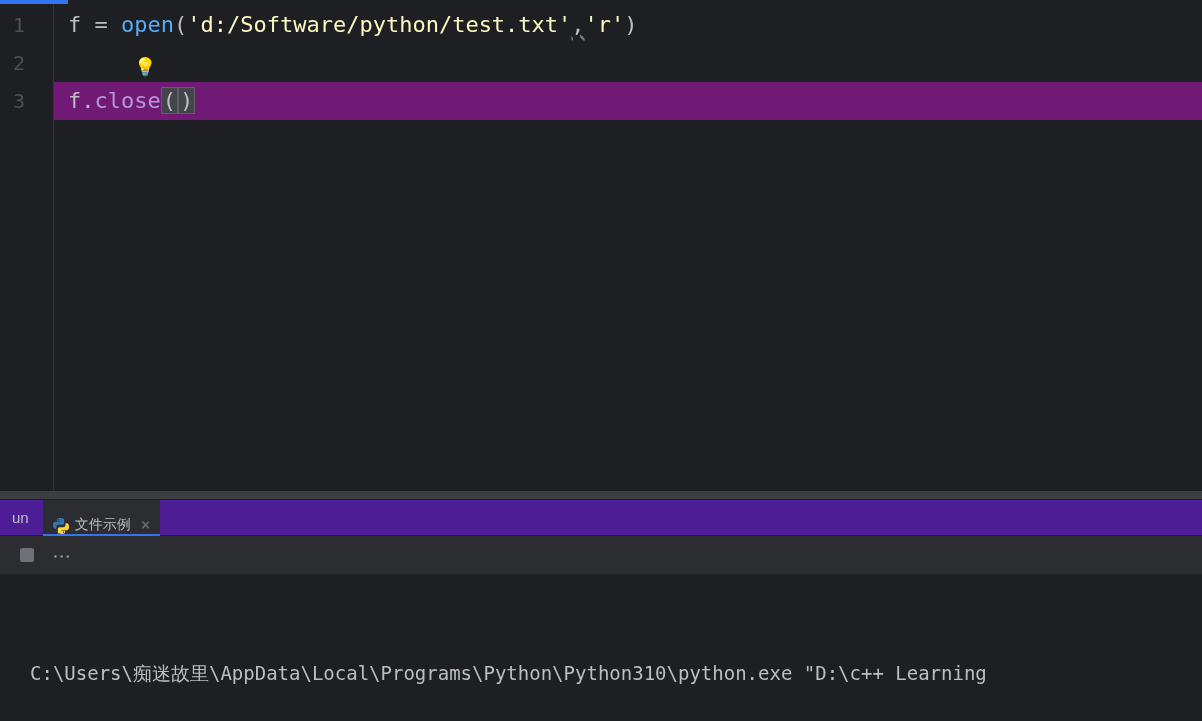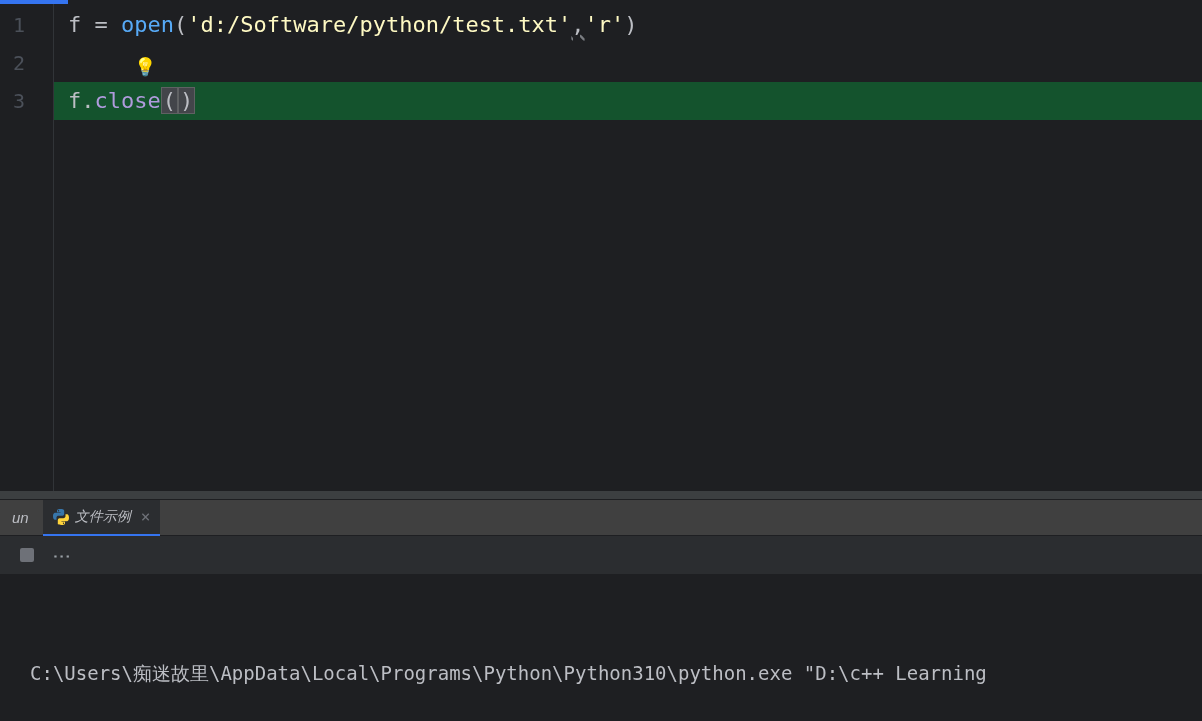--- a/index.html
+++ b/index.html
@@ -52,21 +52,21 @@
       line-height: 38px;
       position: relative;
     }
     .code-line {
       height: 38px;
       padding-left: 14px;
       white-space: pre;
       position: relative;
     }
     .code-line.highlighted {
-      background: #14532d;
+      background: #701a75;
     }
     .tok-var { color: #bcbec4; }
     .tok-op { color: #bcbec4; }
     .tok-builtin { color: #57aaf7; }
     .tok-paren { color: #bcbec4; }
     .tok-string { color: #fef9c3; }
     .tok-method { color: #b09bdd; }
     .bulb {
       position: absolute;
       left: 80px;
@@ -84,34 +84,33 @@
       border-top: 1px solid #1e1f22;
     }
     .panel-gap {
       height: 8px;
       background: #3c3f41;
     }
     .panel-header {
       display: flex;
       align-items: center;
       height: 36px;
-      background: #404040;
+      background: #4c1d95;
       border-bottom: 1px solid #1e1f22;
       padding-left: 4px;
-      font-style: italic;
     }
     .panel-label {
       color: #bcbec4;
       font-size: 15px;
       font-family: -apple-system, "Segoe UI", sans-serif;
       padding: 0 8px;
     }
     .tab {
       display: flex;
-      align-items: center;
+      align-items: flex-end;
       padding: 0 10px;
       height: 36px;
       background: #2b2d30;
       border-bottom: 2px solid #3574f0;
       margin-left: 6px;
     }
     .python-icon {
       width: 16px;
       height: 16px;
       margin-right: 6px;

